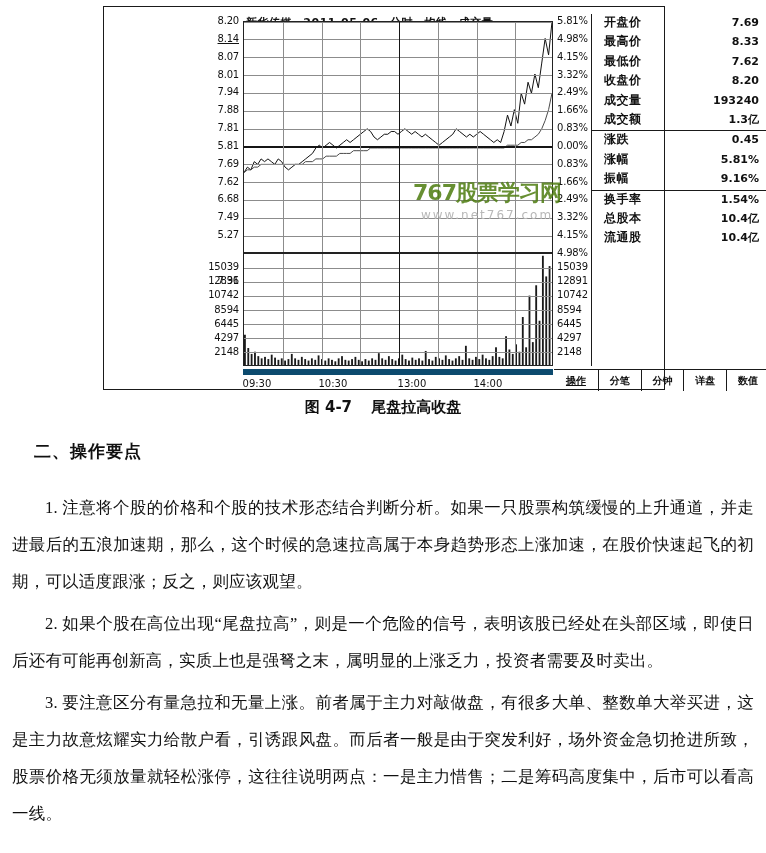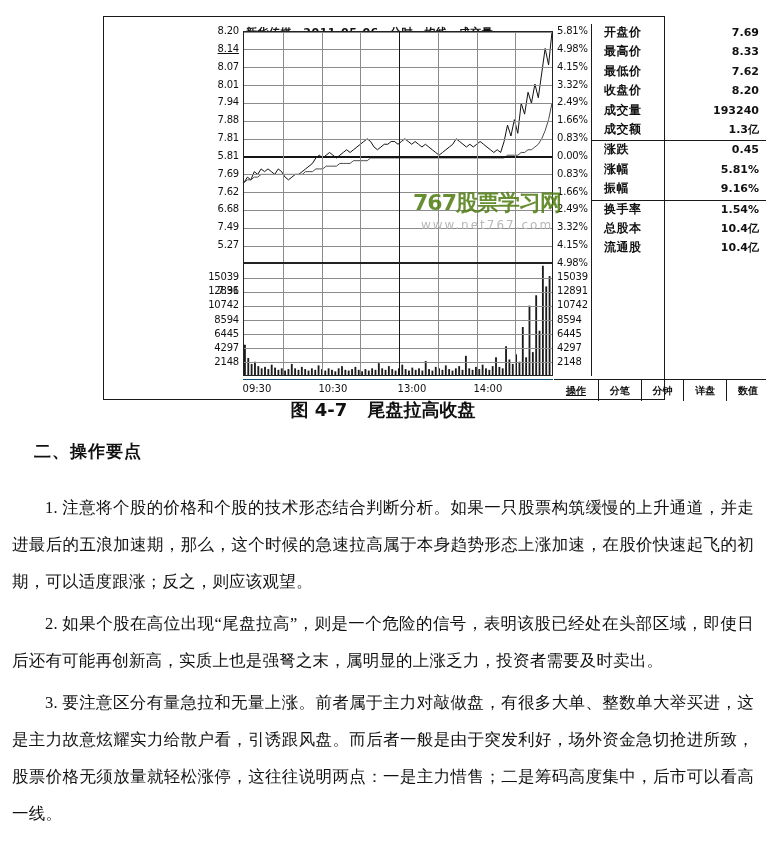--- a/index.html
+++ b/index.html
@@ -4,21 +4,21 @@
 <style>
   html,body{margin:0;padding:0;}
   body{
     width:766px;height:853px;background:#fff;
     font-family:"Liberation Serif","DejaVu Serif",serif;
     color:#111;overflow:hidden;position:relative;
   }
   
   #figure{position:absolute;left:0;top:0;width:766px;height:392px;}
   #chart-frame{
-    position:absolute;left:103px;top:16px;width:562px;height:384px;
+    position:absolute;left:103px;top:6px;width:562px;height:384px;
     border:1px solid #1a1a1a;background:#fff;box-sizing:border-box;
   }
   
   .axis-col{position:absolute;font-family:"DejaVu Sans",sans-serif;font-size:10px;
     color:#111;letter-spacing:-0.2px;}
   .axis-lbl{position:absolute;white-space:nowrap;line-height:10px;}
   .axis-left .axis-lbl{right:0;text-align:right;}
   .axis-right .axis-lbl{left:0;text-align:left;}
 
   
@@ -35,21 +35,21 @@
 
   
   #chart-head{
     position:absolute;left:142px;top:8px;font-family:"DejaVu Sans",sans-serif;
     font-size:11px;font-weight:bold;color:#111;white-space:nowrap;letter-spacing:0.5px;
   }
   #chart-head span{margin-right:7px;}
 
   
   #time-axis{position:absolute;left:139px;top:362px;width:310px;height:18px;
-    border-top:1px solid #0c4a6e;}
+    border-top:6px solid #0c4a6e;}
   #time-axis .t{position:absolute;top:3px;font-family:"DejaVu Sans",sans-serif;
     font-size:10px;color:#111;transform:translateX(-50%);white-space:nowrap;}
 
   
   #info{position:absolute;left:487px;top:7px;width:177px;height:352px;
     border-left:1px solid #1a1a1a;box-sizing:border-box;}
   .info-group{padding:0;}
   .info-group + .info-group{border-top:1.5px solid #1a1a1a;}
   .info-row{display:flex;justify-content:space-between;align-items:baseline;
     padding:0 9px 0 12px;height:19.4px;}
@@ -68,21 +68,21 @@
   
   #wm{position:absolute;left:283px;top:172px;width:200px;pointer-events:none;
       text-align:center;}
   #wm .wm1{font-family:"DejaVu Sans",sans-serif;font-size:22px;font-weight:bold;
       color:#4d7c0f;opacity:.85;letter-spacing:-1px;line-height:28px;white-space:nowrap;}
   #wm .wm2{font-family:"DejaVu Sans",sans-serif;font-size:12px;color:#b8b8b8;
       letter-spacing:2px;line-height:16px;white-space:nowrap;}
 
   
   #caption{position:absolute;left:0;top:398px;width:766px;text-align:center;
-    font-family:"DejaVu Sans",sans-serif;font-size:18px;font-weight:bold;color:#111;}
+    font-family:"DejaVu Sans",sans-serif;font-size:15px;font-weight:bold;color:#111;}
   #caption .cap-num{margin-right:14px;}
 
   
   #body-text{position:absolute;left:12px;top:440px;width:742px;}
   h2#section-heading{
     font-family:"DejaVu Sans",sans-serif;font-size:17px;font-weight:bold;
     margin:0 0 26px 22px;letter-spacing:1px;color:#111;
   }
   p.para{
     margin:0 0 5px 0;font-size:16.5px;line-height:37px;text-align:justify;

